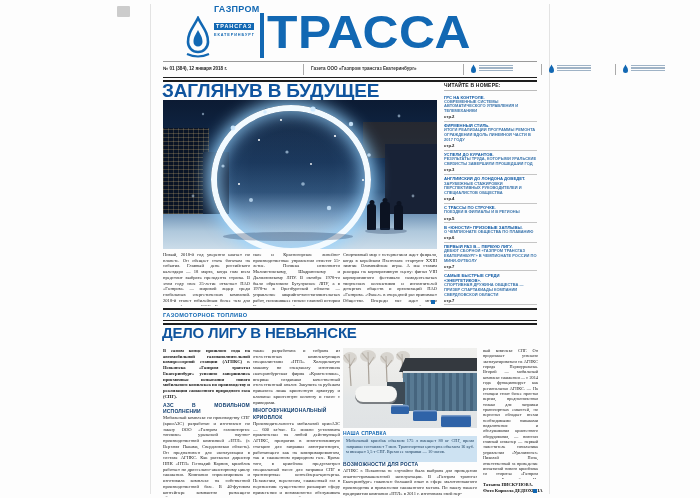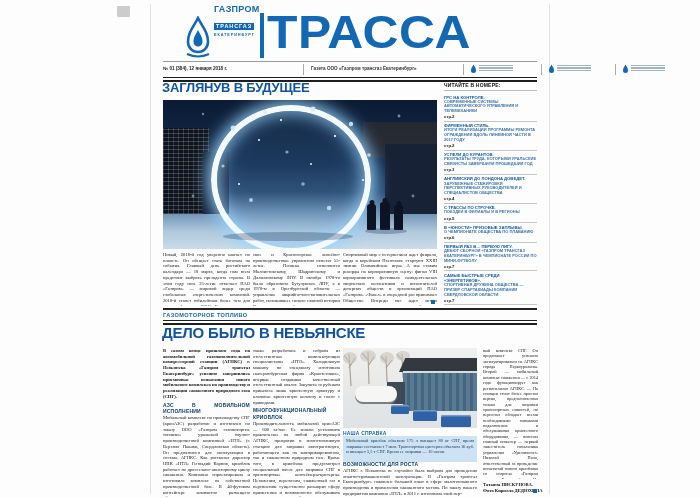--- a/index.html
+++ b/index.html
@@ -24,21 +24,21 @@
   .info-row{left:163px;top:63px;width:374px;height:13px;font-size:4.6px;color:#222;}
   .info-issue{left:0;top:3px;font-weight:bold;}
   .info-sep{width:1px;height:11px;background:#aaa;top:1px;}
   .info-pub{left:148px;top:3px;font-weight:bold;color:#333;}
   .badge{top:0;width:46px;height:13px;}
   .badge svg{position:absolute;left:0;top:1px;}
   .badge-lines{position:absolute;left:10px;top:2px;width:34px;}
   .badge-lines div{height:1.4px;background:#9fb3c6;margin-bottom:1.1px;}
   .rule-heavy{border-top:1px solid #1d1d1d;border-bottom:2px solid #1d1d1d;height:2px;}
   
-  .headline1{left:162px;top:80px;font-size:13px;font-weight:bold;color:#0f549e;
+  .headline1{left:162px;top:80px;font-size:19px;font-weight:bold;color:#0f549e;
              letter-spacing:-.2px;white-space:nowrap;}
   .headline2{left:162px;top:324px;font-size:15px;font-weight:bold;color:#0f549e;
              letter-spacing:-.2px;white-space:nowrap;}
   .kicker{left:163px;top:312px;font-size:5.6px;font-weight:bold;color:#1268b3;letter-spacing:.4px;}
   
   .bodycol{font-family:"Liberation Serif",serif;font-size:4.6px;line-height:1.25;color:#222;
            text-align:justify;overflow:hidden;}
   .lead-bold{font-weight:bold;color:#111;}
   .subhead{font-family:"Liberation Sans",sans-serif;font-size:5px;font-weight:bold;color:#123f70;
            letter-spacing:.2px;margin:2px 0 1px 0;}
@@ -243,21 +243,21 @@
     <div class="toc-item">
       <div class="toc-title">СИЛА ЧУДЕС.</div>
 
     </div>
   </div>
 
   <div class="abs ruleA"></div>
   <div class="abs kicker">ГАЗОМОТОРНОЕ ТОПЛИВО</div>
   <div class="abs rule-heavy ruleB"></div>
 
-  <div class="abs headline2">ДЕЛО БЫЛО В НЕВЬЯНСКЕ</div>
+  <div class="abs headline2">ДЕЛО ЛИГУ В НЕВЬЯНСКЕ</div>
 
   <div class="abs bodycol" style="left:163px;top:348px;width:87px;height:149px;">
     <div class="lead-bold">В самом конце прошлого года на автомобильной газонаполнительной компрессорной станции (АГНКС) г. Невьянска «Газпром трансгаз Екатеринбург» успешно завершились приемочные испытания нового мобильного комплекса по производству и реализации сжиженного природного газа (СПГ).</div>
     <div class="subhead">АЗС В МОБИЛЬНОМ ИСПОЛНЕНИИ</div>
     <div>Мобильный комплекс по производству СПГ (криоАЗС) разработан и изготовлен по заказу ООО «Газпром газомоторное топливо» уральской научно-производственной компанией «НТЛ» (г. Верхняя Пышма, Свердловская область). Он предназначен для эксплуатации в составе АГНКС. Как рассказал директор НПК «НТЛ» Геннадий Карпов, криоблок работает по дроссельно-эжекторному циклу сжижения. Компания спроектировала и изготовила комплекс на собственной производственной базе. В 40-футовом контейнере компактно размещено оборудование по сжижению компримированного природного газа и теплообменный автономный модуль. В криоблоке использованы, в основном, отечественные комплектующие: тепло- обменники, сепараторы, эжекторы — собственного производства, система управления</div>
   </div>
 
   <div class="abs bodycol" style="left:253px;top:348px;width:87px;height:149px;">
     <div>также разработана и собрана из отечественных комплектующих специалистами «НТЛ». Холодильную машину по спецзаказу изготовила екатеринбургская фирма «Криотехника», впервые создавшая качественный отечественный аналог. Закупить за рубежом пришлось лишь криогенную арматуру и клапаны: криогенную колонну и насос с приводами.</div>
     <div class="subhead">МНОГОФУНКЦИОНАЛЬНЫЙ КРИОБЛОК</div>

